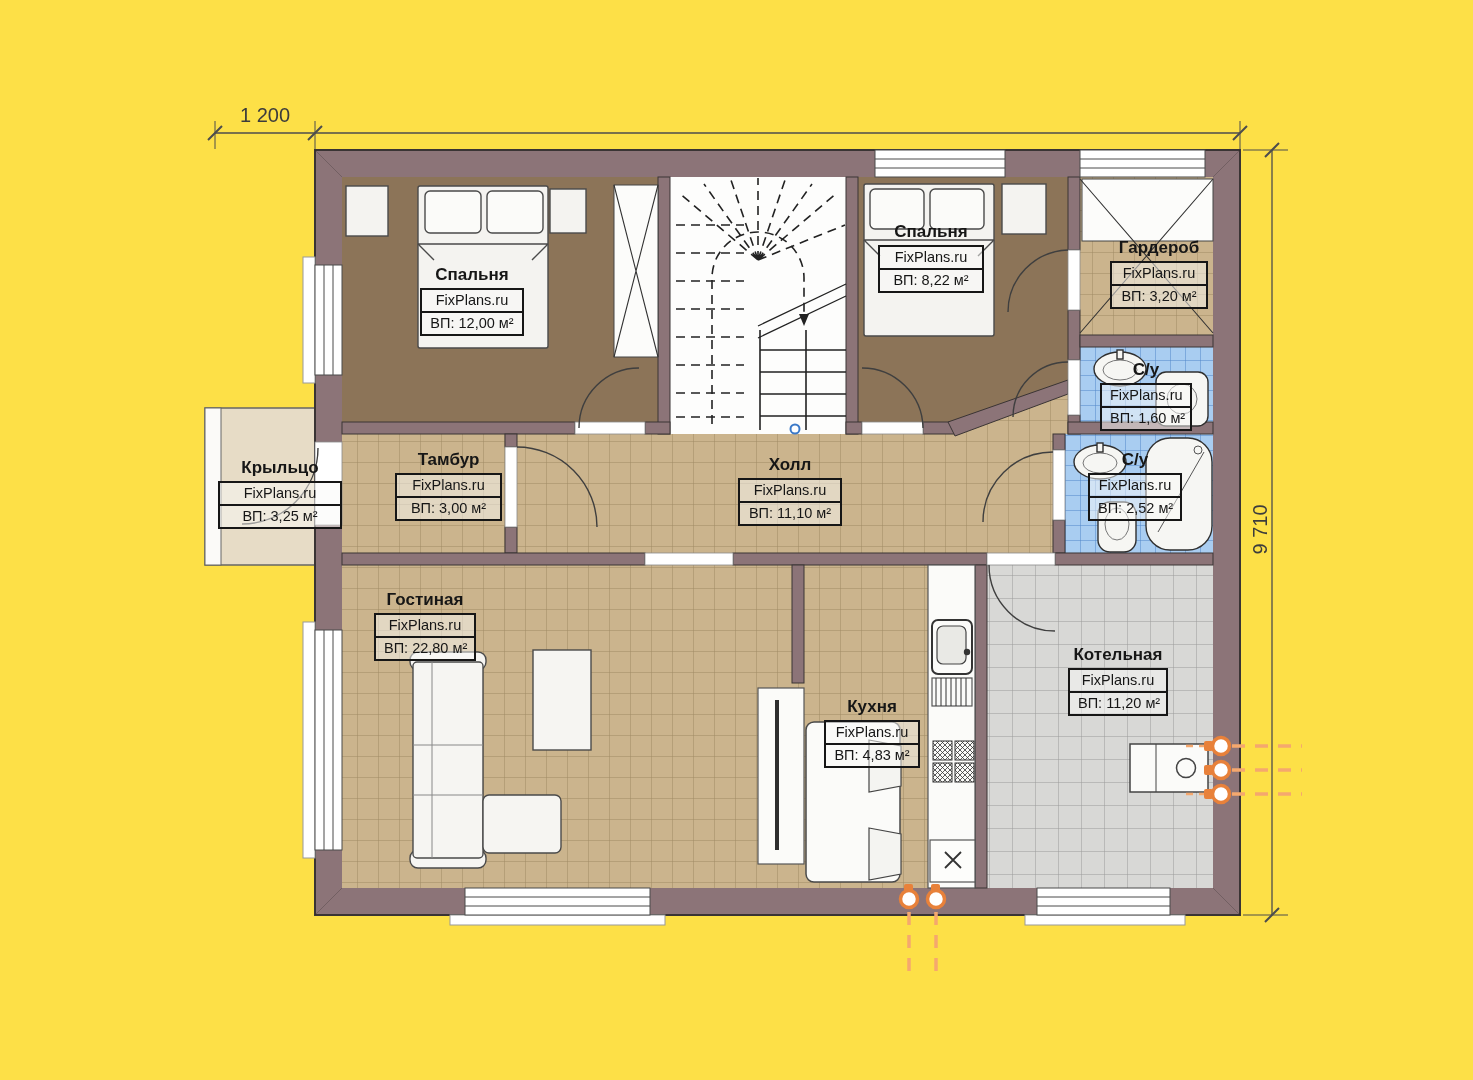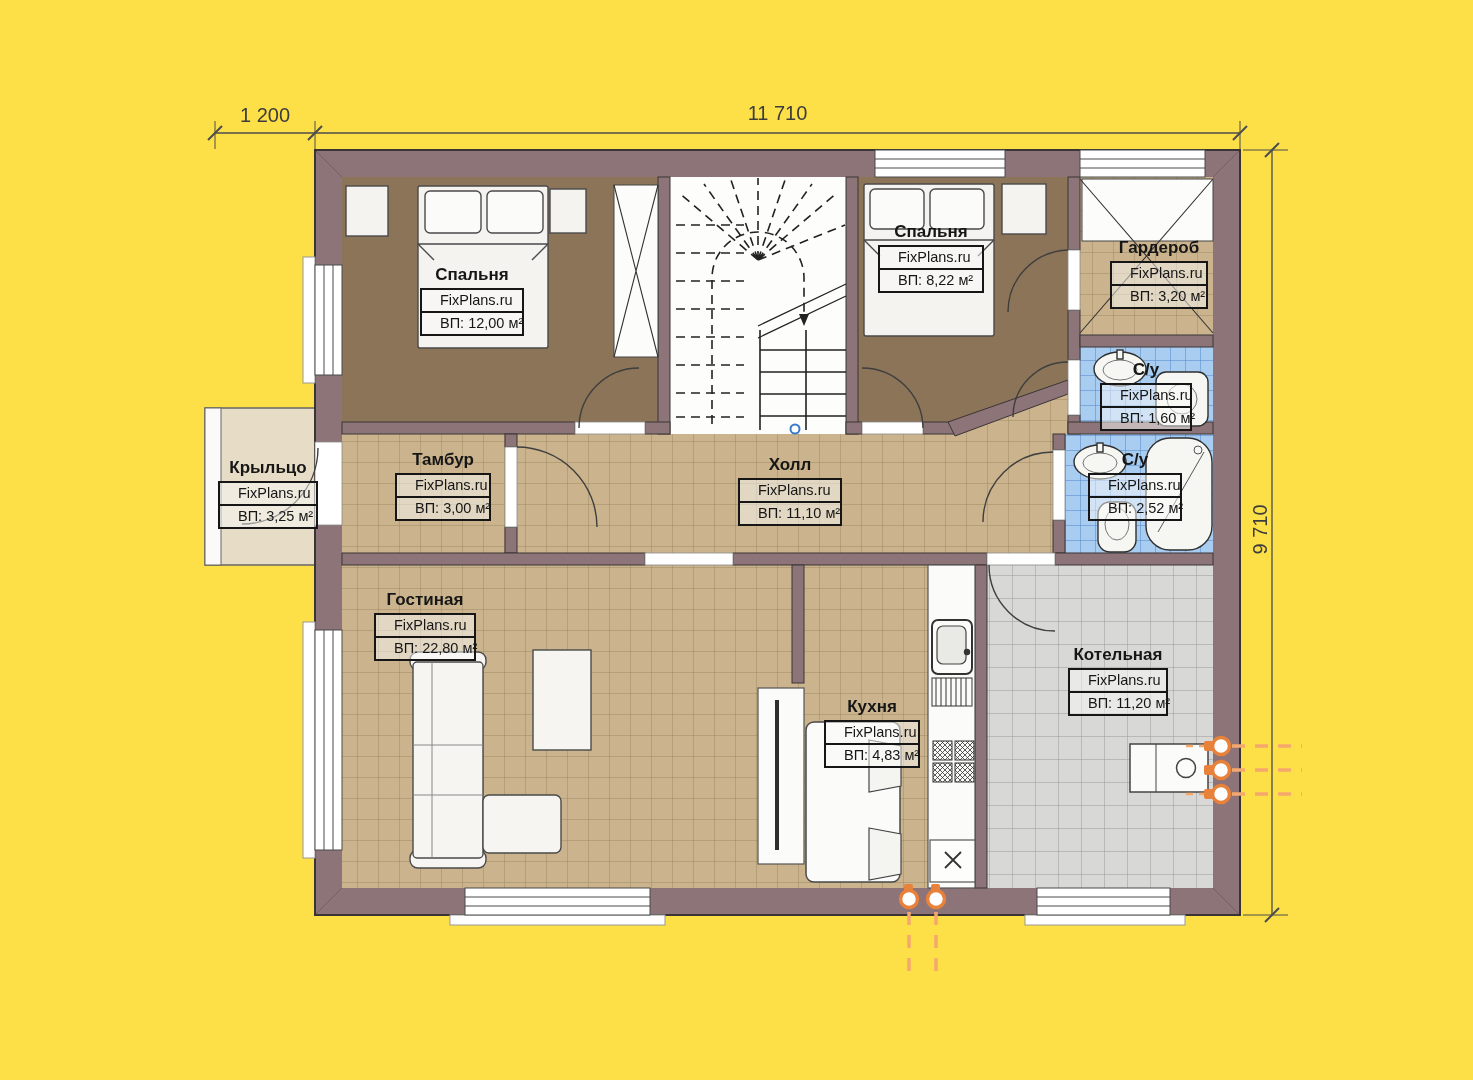--- a/index.html
+++ b/index.html
@@ -2,21 +2,21 @@
 <html><head>
 <meta charset="utf-8">
 <style>
   html,body{margin:0;padding:0;background:#ffffff;}
   .stage{position:relative;width:1473px;height:1080px;background:#fde047;overflow:hidden;
          font-family:"Liberation Sans", sans-serif;}
   .plan-svg{position:absolute;left:0;top:0;width:1473px;height:1080px;}
   .room-label{position:absolute;display:flex;flex-direction:column;align-items:center;z-index:6;}
   .room-name{font-weight:bold;font-size:17px;line-height:20px;color:#161616;margin-bottom:3px;white-space:nowrap;}
   .label-box{border:2px solid #161616;background:rgba(250,250,247,0.5);font-size:14.5px;line-height:19px;
-             color:#161616;text-align:center;width:100%;padding:1px 18px;box-sizing:border-box;white-space:nowrap;}
+             color:#161616;text-align:center;width:100%;padding:1px 8px;box-sizing:border-box;white-space:nowrap;}
   .label-box.area{margin-top:-2px;}
   .dim{position:absolute;font-size:20px;color:#3c3c3c;text-align:center;z-index:5;}
   .dim-rot{transform:rotate(-90deg);transform-origin:center;}
 </style>
 </head>
 <body>
 
 <div class="stage">
 
 <svg class="plan-svg" viewBox="0 0 1473 1080">
@@ -251,21 +251,20 @@
     <path d="M215 133H1240" stroke-width="1.3"></path>
     <path d="M215 121V149M315 121V149M1240 121V149" stroke-width="1"></path>
     <path d="M208 140L222 126M308 140L322 126M1233 140L1247 126" stroke-width="2"></path>
     <path d="M1272 150V915" stroke-width="1.3"></path>
     <path d="M1243 150H1288M1243 915H1288" stroke-width="1"></path>
     <path d="M1265 157L1279 143M1265 922L1279 908" stroke-width="2"></path>
   </g>
 </svg>
 
 <div class="dim" style="left:215px;top:104px;width:100px">1 200</div>
-<div class="dim" style="left:315px;top:102px;width:925px">11 710</div>
 <div class="dim dim-rot" style="left:1200px;top:518px;width:120px">9 710</div>
 
 <div class="room-label" style="left:420px;top:265px;width:104px">
   <div class="room-name">Спальня</div>
   <div class="label-box">FixPlans.ru</div>
   <div class="label-box area">ВП: 12,00 м²</div>
 </div>
 
 <div class="room-label" style="left:878px;top:222px;width:106px">
   <div class="room-name">Спальня</div>
@@ -284,27 +283,27 @@
   <div class="label-box">FixPlans.ru</div>
   <div class="label-box area">ВП: 1,60 м²</div>
 </div>
 
 <div class="room-label" style="left:1088px;top:450px;width:94px">
   <div class="room-name">С/у</div>
   <div class="label-box">FixPlans.ru</div>
   <div class="label-box area">ВП: 2,52 м²</div>
 </div>
 
-<div class="room-label" style="left:218px;top:458px;width:100px">
+<div class="room-label" style="left:218px;top:458px;width:124px">
   <div class="room-name">Крыльцо</div>
   <div class="label-box">FixPlans.ru</div>
   <div class="label-box area">ВП: 3,25 м²</div>
 </div>
 
-<div class="room-label" style="left:395px;top:450px;width:96px">
+<div class="room-label" style="left:395px;top:450px;width:107px">
   <div class="room-name">Тамбур</div>
   <div class="label-box">FixPlans.ru</div>
   <div class="label-box area">ВП: 3,00 м²</div>
 </div>
 
 <div class="room-label" style="left:738px;top:455px;width:104px">
   <div class="room-name">Холл</div>
   <div class="label-box">FixPlans.ru</div>
   <div class="label-box area">ВП: 11,10 м²</div>
 </div>

